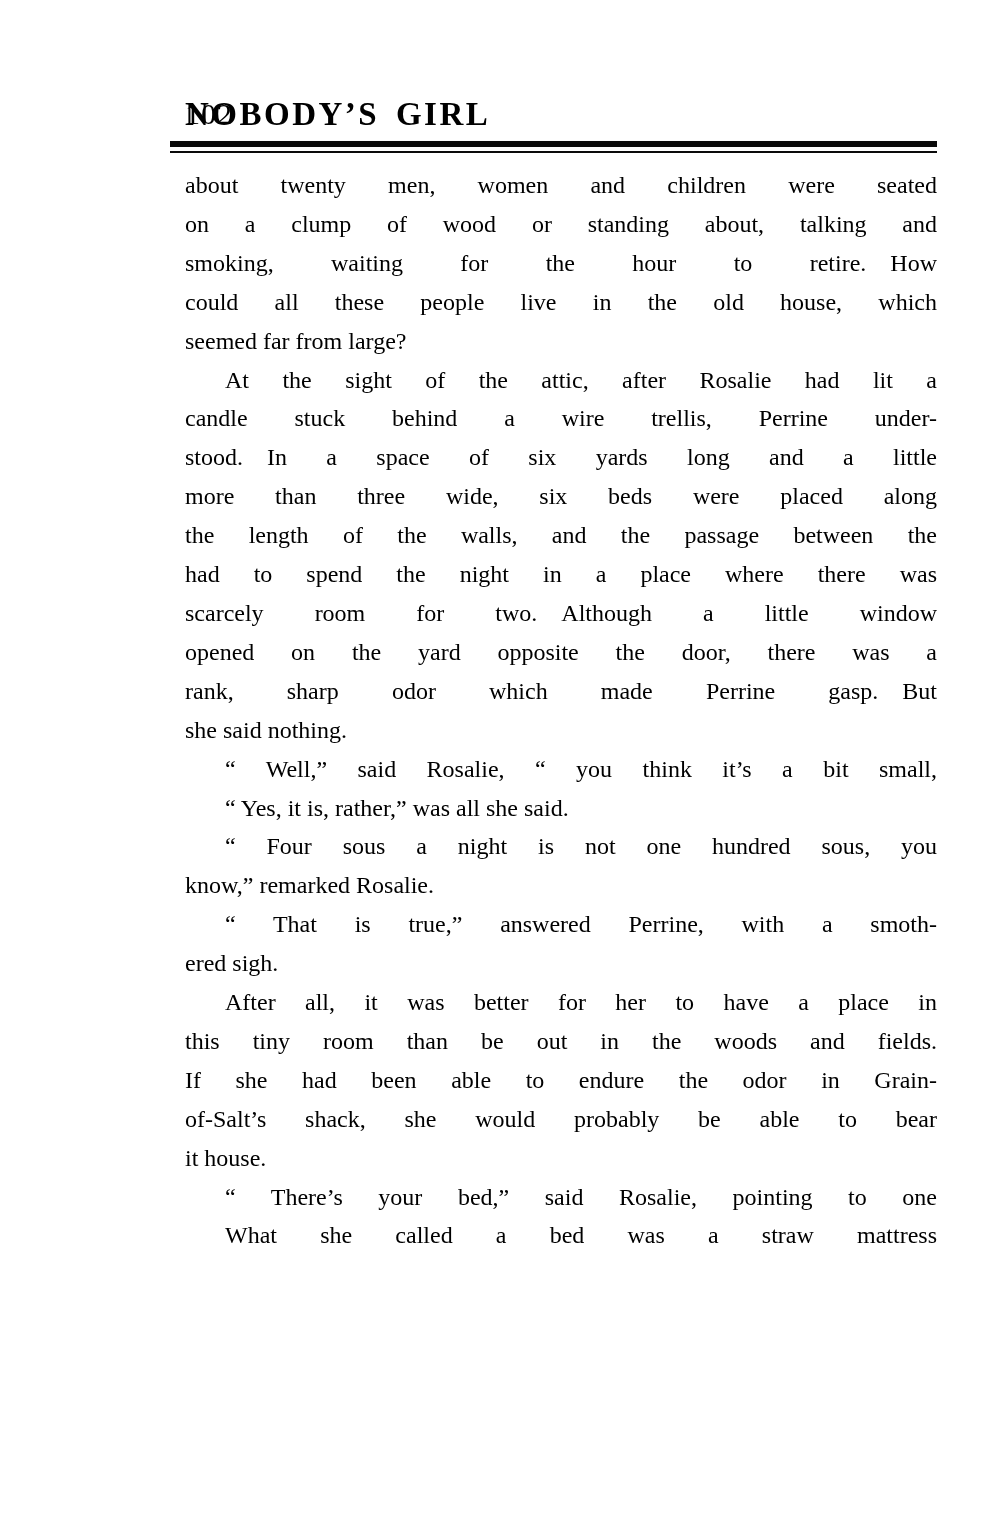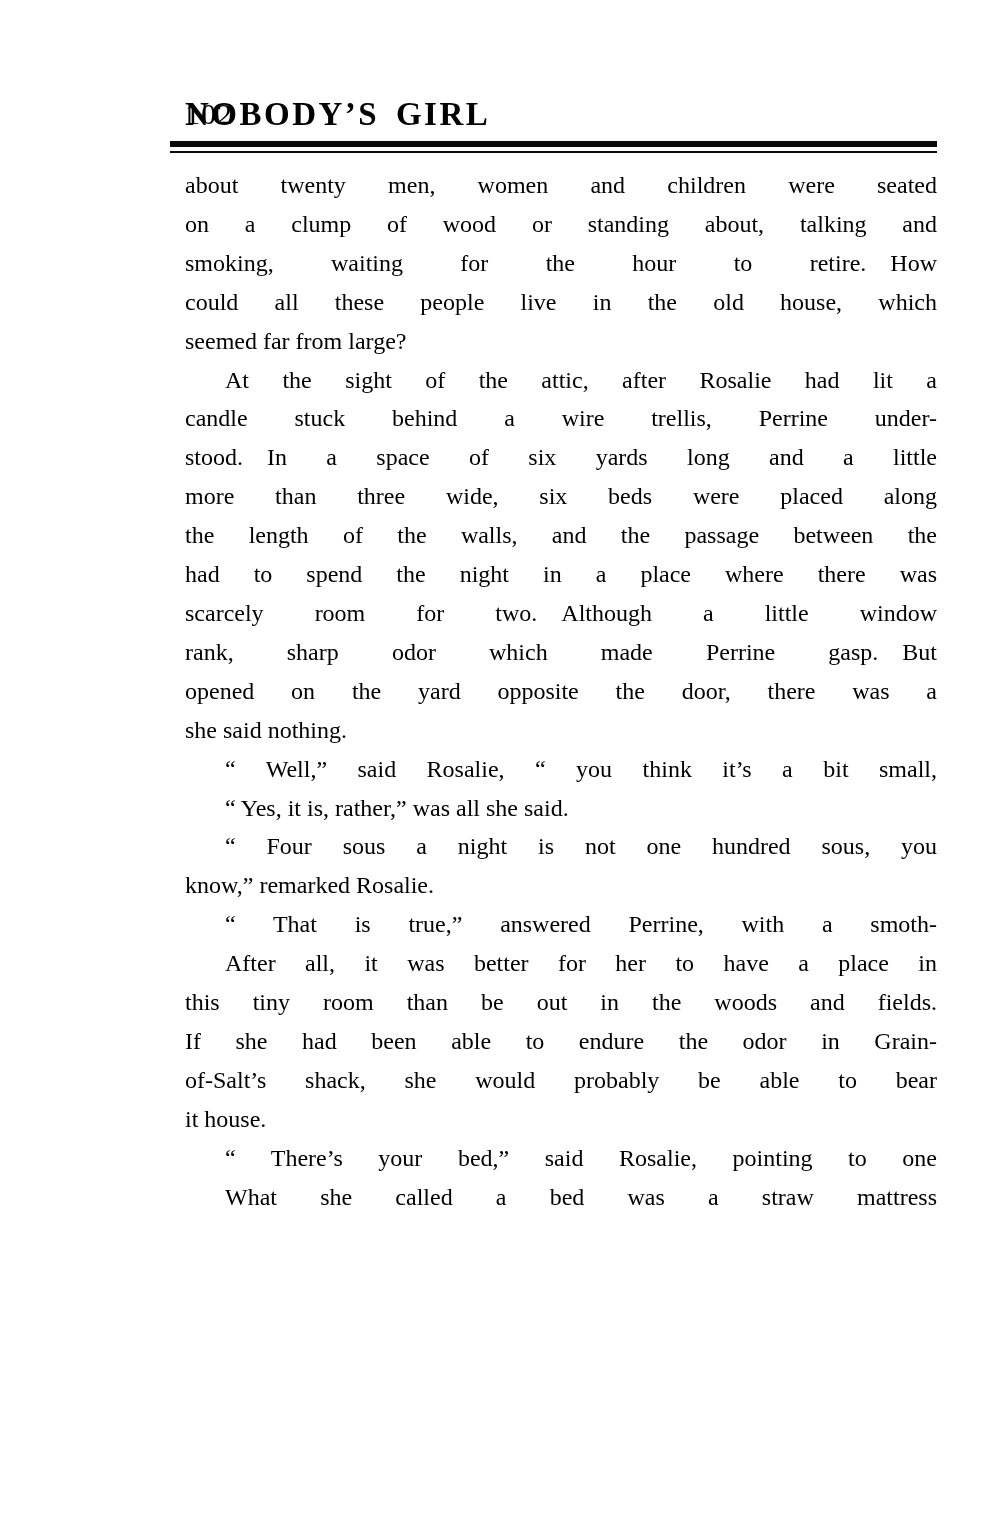--- a/index.html
+++ b/index.html
@@ -84,28 +84,29 @@
         <div class="line just">smoking, waiting for the hour to retire. How</div>
         <div class="line just">could all these people live in the old house, which</div>
         <div class="line">seemed far from large?</div>
         <div class="line indent just">At the sight of the attic, after Rosalie had lit a</div>
         <div class="line just">candle stuck behind a wire trellis, Perrine under-</div>
         <div class="line just">stood. In a space of six yards long and a little</div>
         <div class="line just">more than three wide, six beds were placed along</div>
         <div class="line just">the length of the walls, and the passage between the</div>
         <div class="line just">had to spend the night in a place where there was</div>
         <div class="line just">scarcely room for two. Although a little window</div>
+        <div class="line just">opened on the yard opposite the door, there was a</div>
         <div class="line just">rank, sharp odor which made Perrine gasp. But</div>
-        <div class="line just">opened on the yard opposite the door, there was a</div>
         <div class="line">she said nothing.</div>
         <div class="line indent just">“ Well,” said Rosalie, “ you think it’s a bit small,</div>
         <div class="line indent">“ Yes, it is, rather,” was all she said.</div>
         <div class="line indent just">“ Four sous a night is not one hundred sous, you</div>
         <div class="line">know,” remarked Rosalie.</div>
         <div class="line indent just">“ That is true,” answered Perrine, with a smoth-</div>
+        <div class="line">ered sigh.</div>
         <div class="line indent just">After all, it was better for her to have a place in</div>
         <div class="line just">this tiny room than be out in the woods and fields.</div>
         <div class="line just">If she had been able to endure the odor in Grain-</div>
         <div class="line just">of-Salt’s shack, she would probably be able to bear</div>
         <div class="line">it house.</div>
         <div class="line indent just">“ There’s your bed,” said Rosalie, pointing to one</div>
         <div class="line indent just">What she called a bed was a straw mattress</div>
       </main>
   </div>
 </div>

